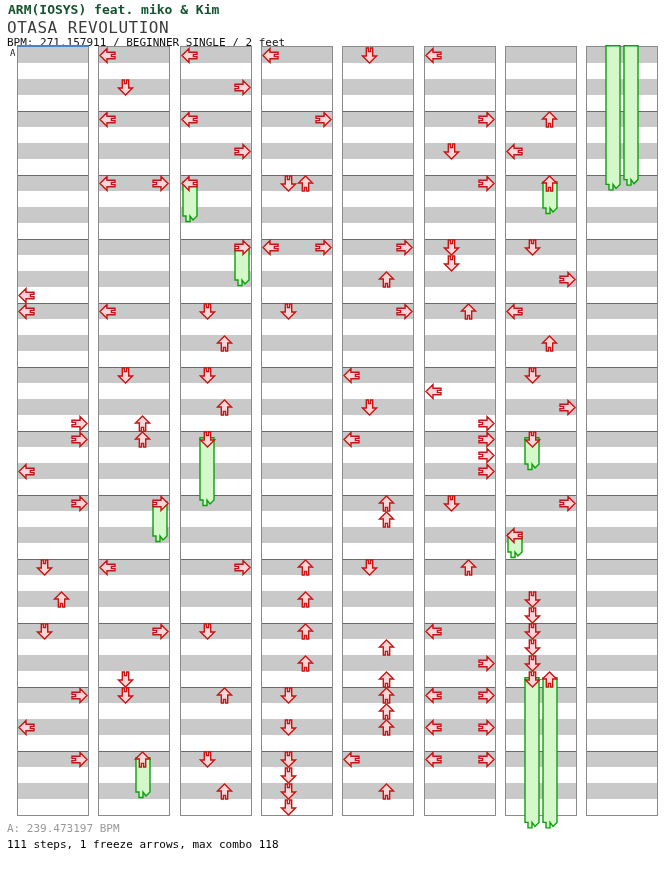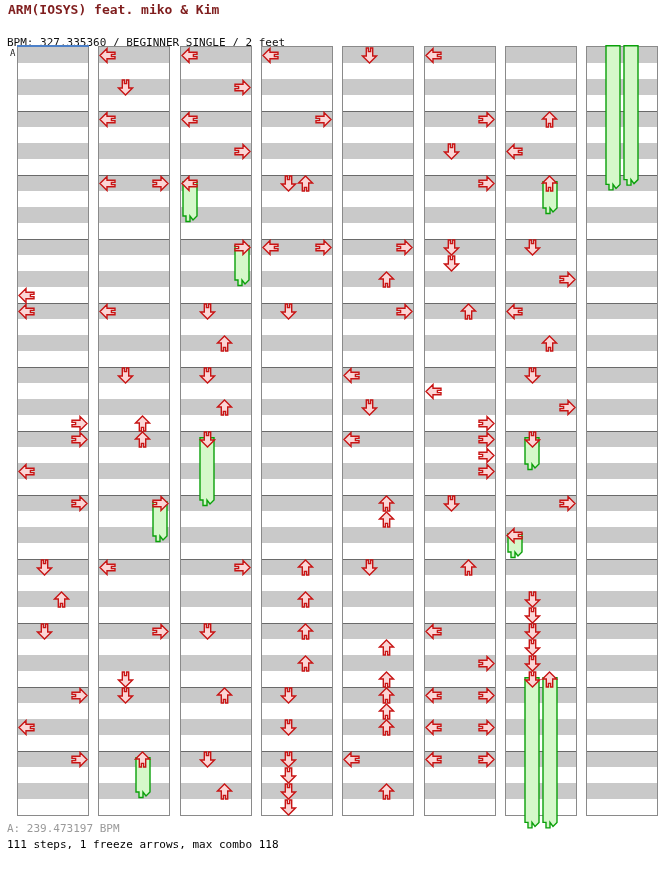--- a/index.html
+++ b/index.html
@@ -1,37 +1,38 @@
 <!DOCTYPE html>
 <html><head>
 <meta charset="utf-8">
 <style>
   html,body{margin:0;padding:0;background:#ffffff;}
   #page{position:relative;width:672px;height:876px;background:#fff;overflow:hidden;
         font-family:"DejaVu Sans Mono",monospace;}
-  .artist{position:absolute;left:8px;top:2px;font-size:13px;font-weight:bold;color:#7f1d1d;white-space:pre;}
+  .artist{position:absolute;left:8px;top:2px;font-size:13px;font-weight:bold;color:#14532d;white-space:pre;}
   .song{position:absolute;left:7px;top:18px;font-size:16px;font-weight:normal;color:#3c3c3c;white-space:pre;letter-spacing:0.5px;}
   .meta{position:absolute;left:7px;top:36px;font-size:11px;color:#111;white-space:pre;}
   .marker{position:absolute;left:10px;top:48px;font-size:9px;color:#222;}
   .foot1{position:absolute;left:7px;top:822px;font-size:11px;color:#9a9a9a;white-space:pre;}
   .foot2{position:absolute;left:7px;top:838px;font-size:11px;color:#000;white-space:pre;}
   .col{position:absolute;top:46px;width:70px;height:768px;border:1px solid #8a8a8a;background:#fff;}
   .stripe{position:absolute;left:0;width:70px;height:16px;background:#c9c9c9;}
   .mline{position:absolute;left:0;width:70px;height:1px;background:#6a6a6a;}
   .blue{position:absolute;left:-1px;top:-2px;width:72px;height:2px;}
   .note{position:absolute;width:17px;height:17px;}
   .note svg{display:block;}
   .fzbar{position:absolute;}
 </style>
 </head>
 <body>
 
 <div id="page">
   <div class="artist">ARM(IOSYS) feat. miko &amp; Kim</div>
-  <div class="meta">BPM: 327.335360 / BEGINNER SINGLE / 2 feet</div>
+  <div class="song">OTASA REVOLUTION</div>
+  <div class="meta">BPM: 271.157911 / BEGINNER SINGLE / 2 feet</div>
   <div class="marker">A</div>
   <div id="chart-area">
       <div class="col" style="left: 17px;">
         <div class="stripe" style="top: 0px; background: rgb(201, 201, 201);"></div>
         <div class="stripe" style="top: 32px; background: rgb(201, 201, 201);"></div>
         <div class="stripe" style="top: 64px; background: rgb(201, 201, 201);"></div>
         <div class="stripe" style="top: 96px; background: rgb(201, 201, 201);"></div>
         <div class="stripe" style="top: 128px; background: rgb(201, 201, 201);"></div>
         <div class="stripe" style="top: 160px; background: rgb(201, 201, 201);"></div>
         <div class="stripe" style="top: 192px; background: rgb(201, 201, 201);"></div>

